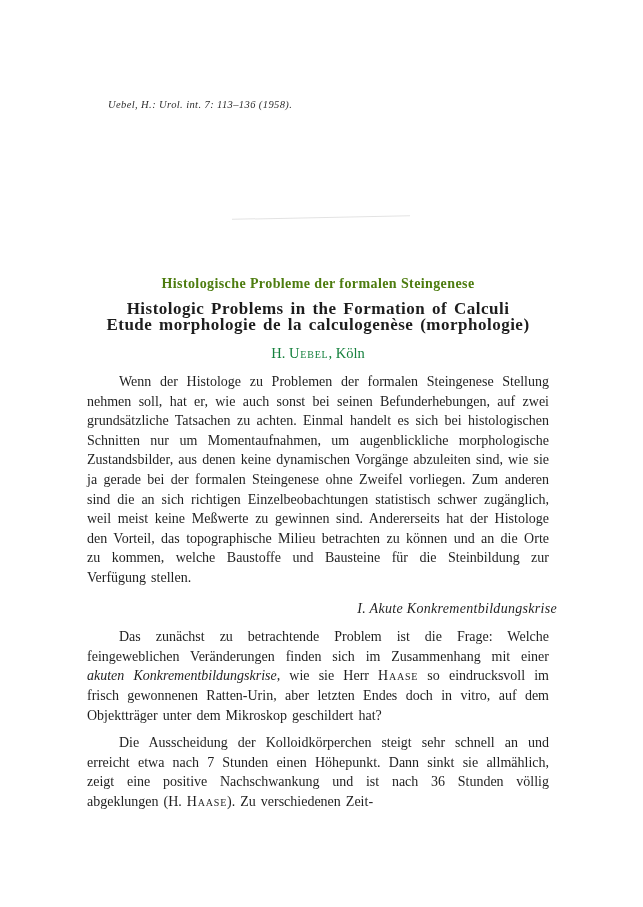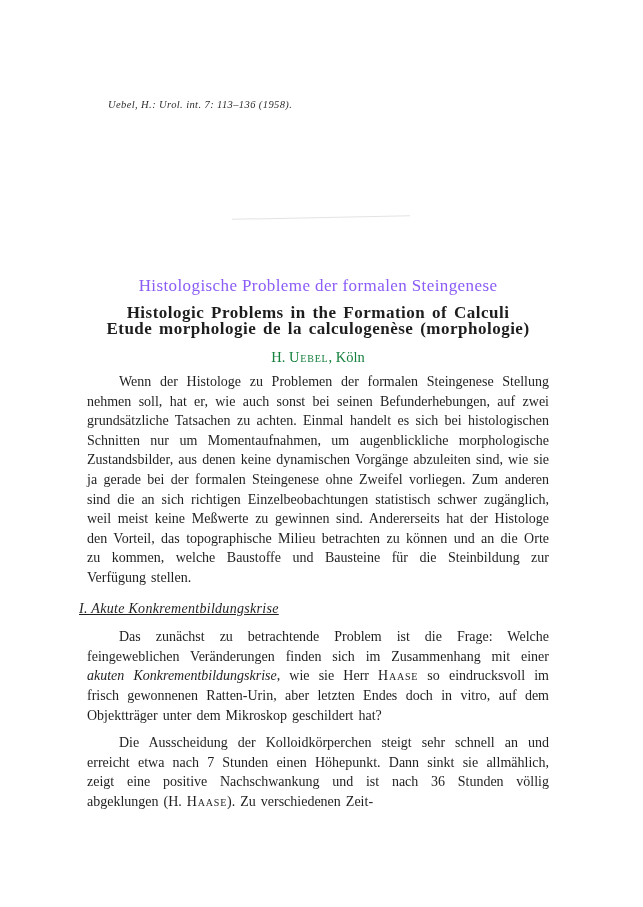--- a/index.html
+++ b/index.html
@@ -38,24 +38,24 @@
   }
   .title-block {
     position: absolute;
     top: 276px;
     left: 79px;
     width: 478px;
     text-align: center;
   }
   .main-title {
     margin: 0 0 9px 0;
-    font-size: 17px;
-    font-weight: normal;
+    font-size: 14px;
+    font-weight: bold;
     letter-spacing: 0.4px;
-    color: #8b5cf6;
+    color: #4d7c0f;
     white-space: nowrap;
   }
   .subtitle {
     margin: 0;
     font-size: 17px;
     font-weight: bold;
     line-height: 16px;
     letter-spacing: 0.5px;
     word-spacing: 2px;
     color: #1d1d1d;
@@ -85,24 +85,23 @@
   .body-block p {
     margin: 8px;
     text-indent: 32px;
     word-spacing: 1.5px;
   }
   .section-heading {
     margin: 11px 0 9px 0;
     font-size: 14px;
     font-weight: normal;
     font-style: italic;
-    text-align: left;
+    text-align: right;
     letter-spacing: 0.3px;
     color: #1f1f1f;
-    text-decoration: underline;
   }
 </style>
 </head>
 <body>
 
 <div class="page">
 
   <div class="running-head">Uebel, H.: Urol. int. 7: 113–136 (1958).</div>
 
   <div class="scan-artifact"></div>

